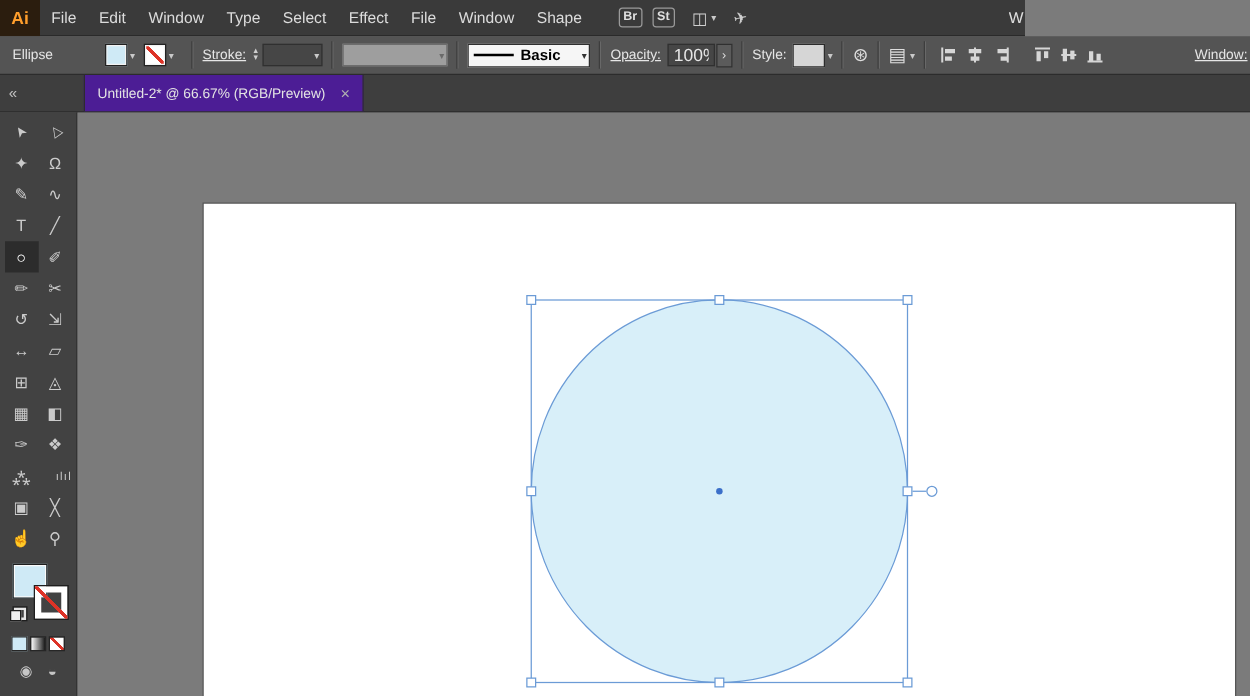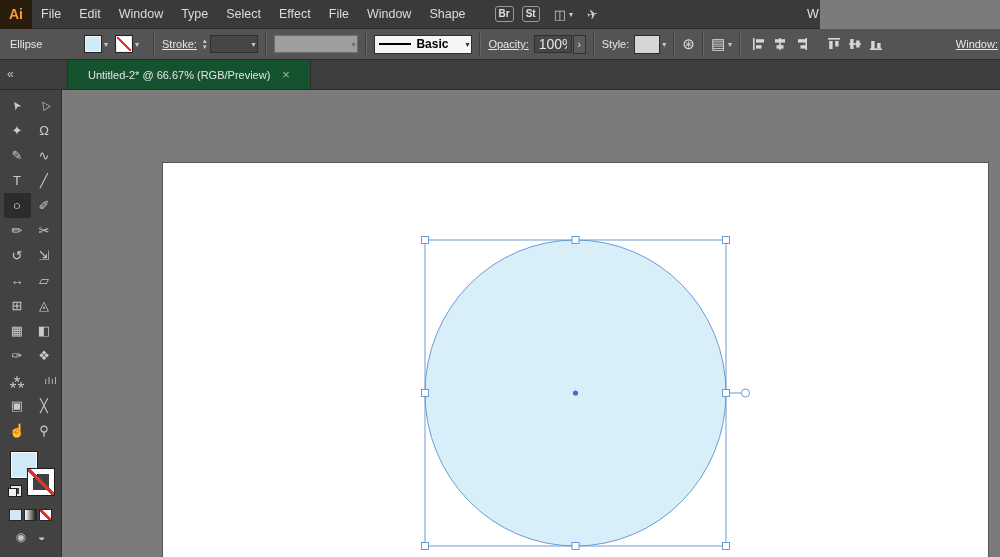--- a/index.html
+++ b/index.html
@@ -50,23 +50,23 @@
   .align-btn{width:19px;height:19px;display:flex;align-items:center;justify-content:center;margin:0 1px;}
   .align-btn svg{display:block;}
   .align-btn rect{fill:#d6d6d6;}
   .align-gap{width:12px;}
   .shape-link{margin-left:auto;margin-right:2px;text-decoration:underline;}
 
   
   #tabstrip{position:absolute;left:0;top:60px;width:1000px;height:30px;background:#3e3e3e;
             border-bottom:1px solid #2b2b2b;box-sizing:border-box;}
   #collapse{position:absolute;left:7px;top:0;line-height:28px;color:#c0c0c0;font-size:12px;}
-  #doc-tab{position:absolute;left:67px;top:0;height:29px;background:#14532d;
+  #doc-tab{position:absolute;left:67px;top:0;height:29px;background:#4c1d95;
            border-left:1px solid #2d2d2d;border-right:1px solid #2d2d2d;
-           display:flex;align-items:center;padding:0 20px;font-size:11px;color:#e4e4e4;gap:12px;}
+           display:flex;align-items:center;padding:0 10px;font-size:11px;color:#e4e4e4;gap:12px;}
   #tab-close{color:#b0b0b0;font-size:13px;line-height:13px;}
 
   
   #toolpanel{position:absolute;left:0;top:90px;width:62px;height:467px;background:#424242;
              border-right:1px solid #2f2f2f;box-sizing:border-box;}
   .tools{display:grid;grid-template-columns:27px 27px;justify-content:center;padding-top:3px;}
   .tool{height:25px;display:flex;align-items:center;justify-content:center;color:#cbcbcb;font-size:13px;}
   .tool.selected{background:#2c2c2c;color:#ffffff;}
   .tool .g{display:inline-block;}
   .rot .g{transform:rotate(-125deg);font-size:11px;}

